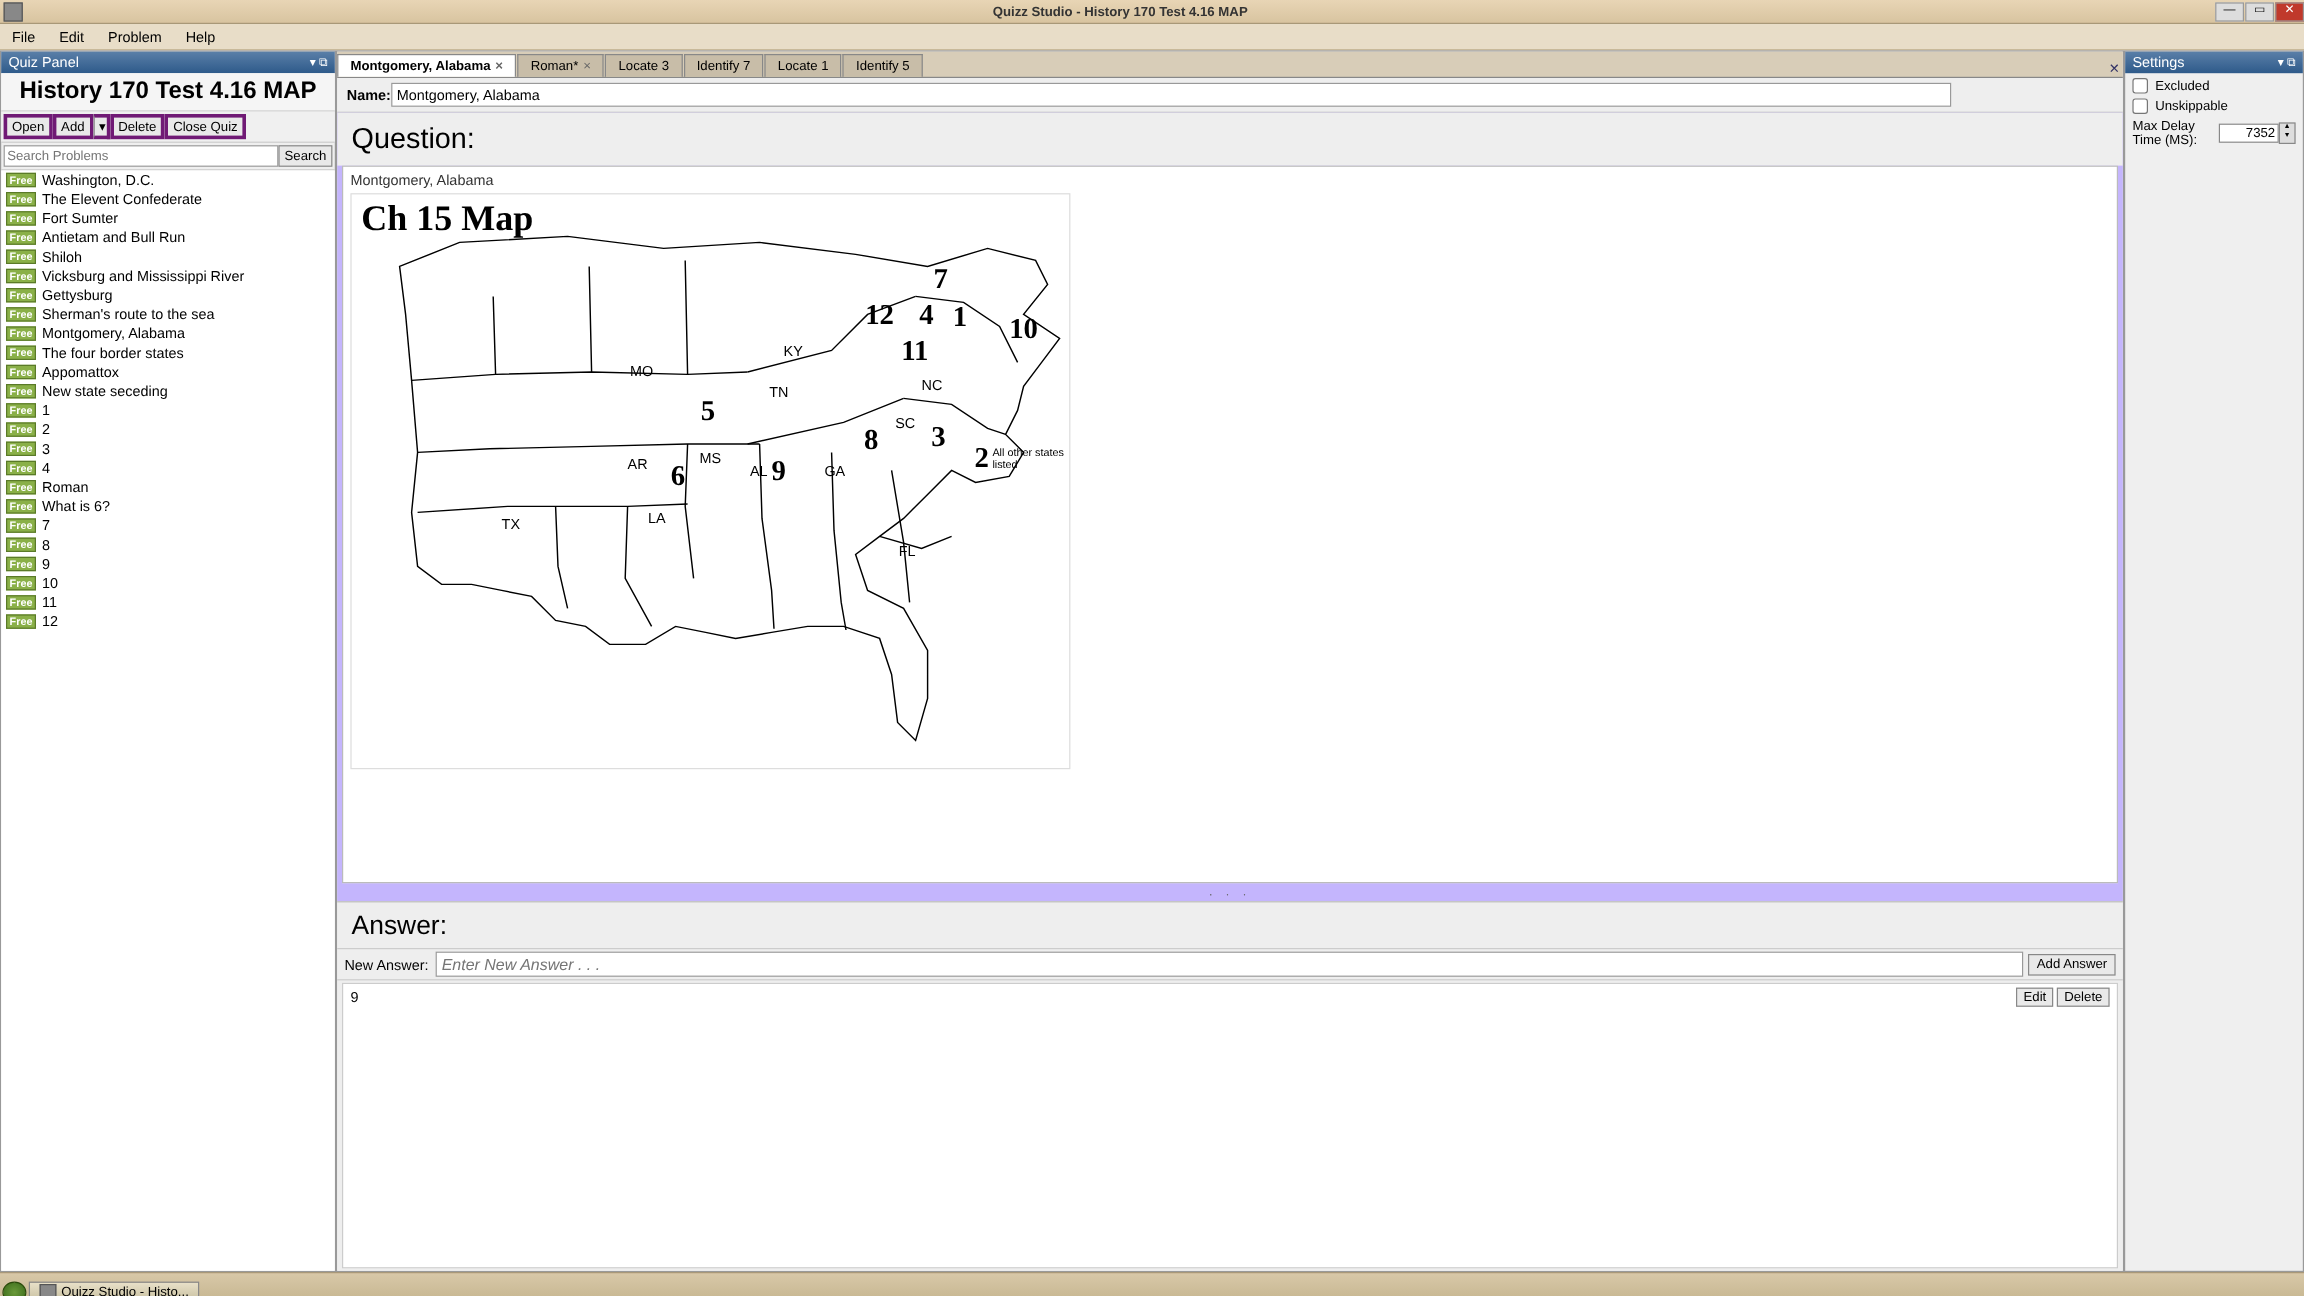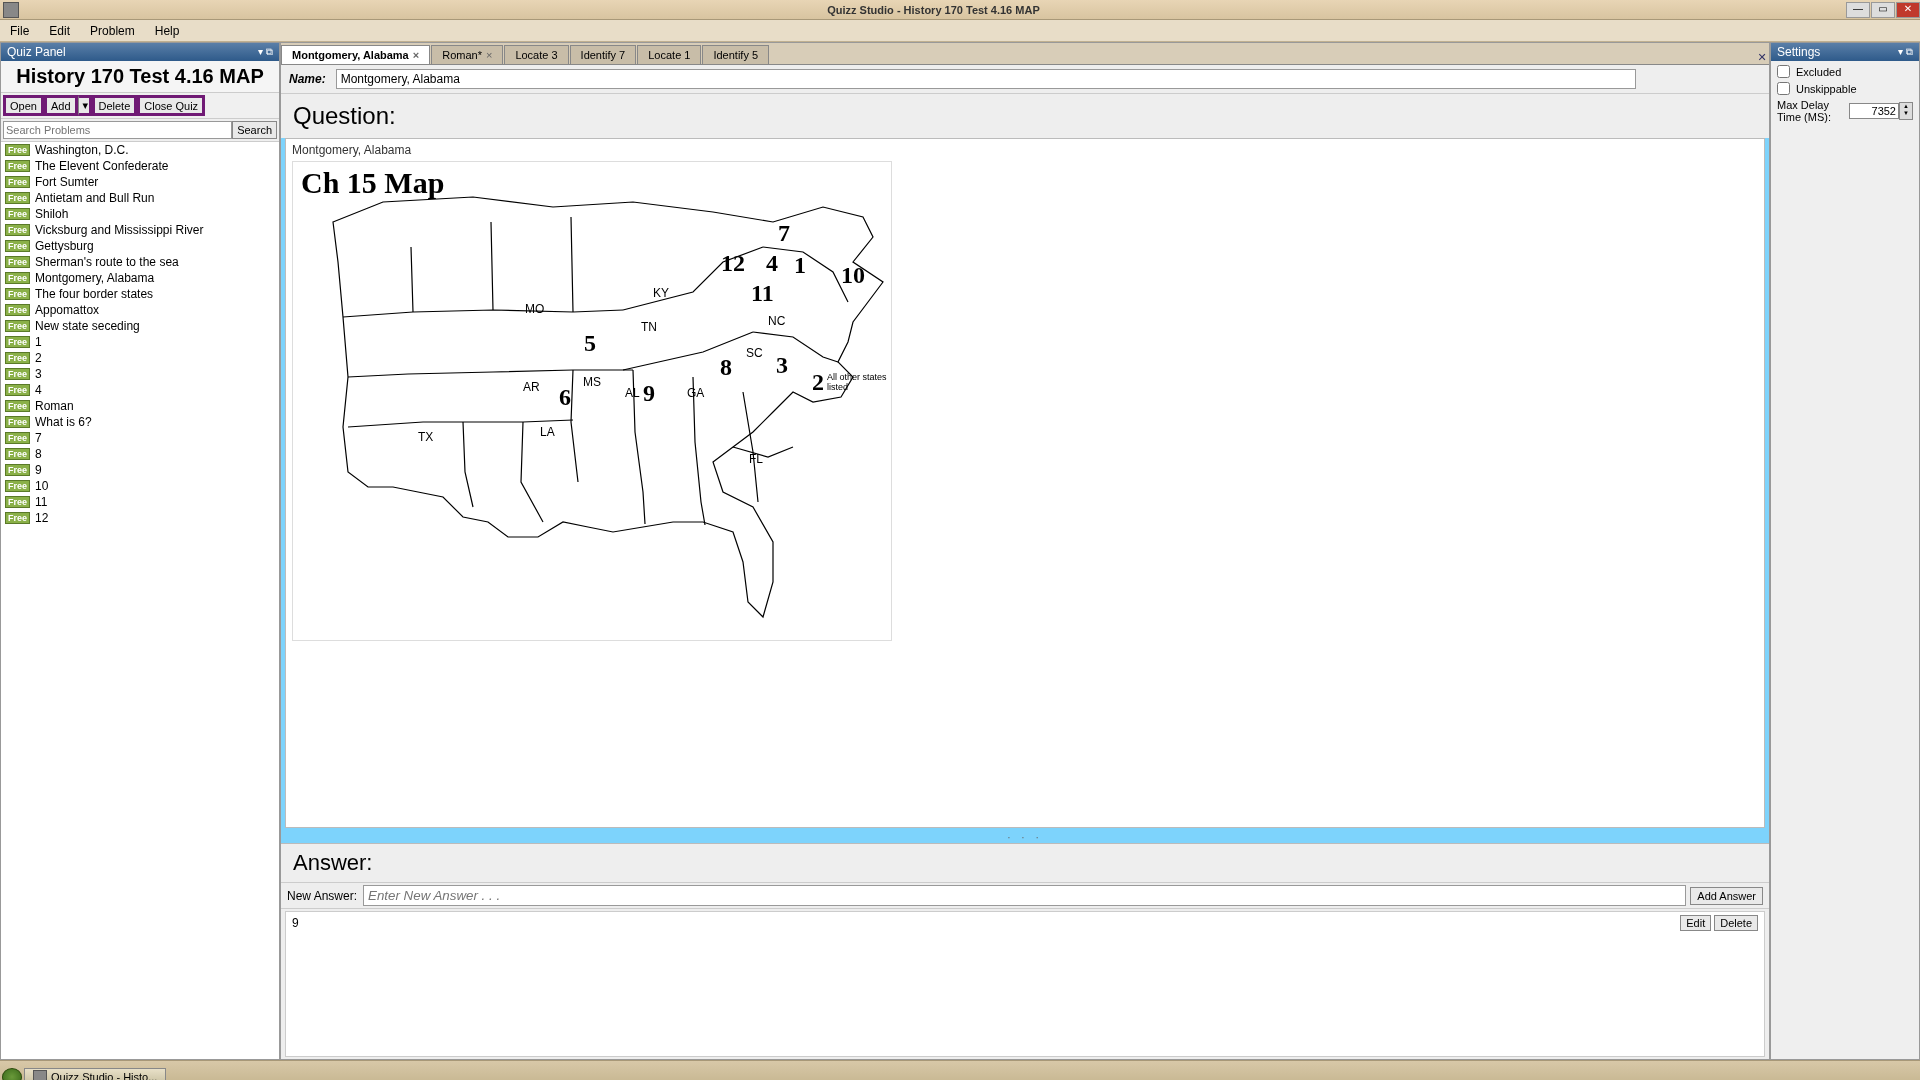--- a/index.html
+++ b/index.html
@@ -27,33 +27,33 @@
 .problem-item { display:flex; align-items:center; padding:1px 4px; font-size:12px; cursor:pointer; }
 .free-badge { background:#8ab048; color:#fff; font-size:9px; padding:0 2px; border:1px solid #5a7a28; margin-right:5px; font-weight:bold; }
 .center-area { flex:1; display:flex; flex-direction:column; border:1px solid #999; background:#eee; }
 .tabs { height:22px; background:#d8cdb8; display:flex; align-items:flex-end; font-size:11px; border-bottom:1px solid #888; }
 .tab { padding:3px 10px; background:#c8bda8; border:1px solid #888; border-bottom:none; margin-right:1px; cursor:pointer; position:relative; }
 .tab.active { background:#fff; font-weight:bold; }
 .tab .close-x { margin-left:4px; color:#666; }
 .tab-spacer { flex:1; }
 .tab-end { width:14px; text-align:center; color:#336; }
 .name-row { display:flex; align-items:center; padding:4px 8px; background:#eee; border-bottom:1px solid #ccc; font-size:12px; }
-.name-row label { font-weight:bold; margin-right:10px;font-style:italic; }
+.name-row label { font-weight:bold; margin-right:0; }
 .name-row input { flex:1; max-width:1300px; font-size:12px; padding:2px 4px; border:1px solid #999; background:#fff; }
-.question-area { flex:1; background:#7dd3fc; display:flex; flex-direction:column; overflow:hidden; }
+.question-area { flex:1; background:#c4b5fd; display:flex; flex-direction:column; overflow:hidden; }
 .question-hdr { font-size:24px; padding:8px 12px; font-weight:normal; background:#eee; }
 .question-body { flex:1; border:1px solid #bbb; margin:0 4px 4px 4px; background:#fff; overflow:auto; padding:4px 6px; position:relative; }
 .q-text { font-size:12px; color:#333; }
 .map-box { width:600px; height:480px; border:1px solid #ddd; background:#fff; margin-top:4px; position:relative; }
 .map-title { position:absolute; left:8px; top:4px; font-size:30px; font-family: "Comic Sans MS", cursive; font-weight:bold; }
 .map-num { position:absolute; font-size:24px; font-weight:bold; font-family:serif; }
 .map-lbl { position:absolute; font-size:12px; }
 .map-small { position:absolute; font-size:9px; }
 .divider-dots { text-align:center; font-size:10px; color:#666; letter-spacing:4px; }
-.answer-area { background:#eee; border-top:1px solid #bbb; display:flex; flex-direction:column; height:216px; }
+.answer-area { background:#eee; border-top:1px solid #bbb; display:flex; flex-direction:column; height:308px; }
 .answer-hdr { font-size:22px; padding:6px 12px; }
 .new-answer-row { display:flex; align-items:center; padding:2px 6px; border-top:1px solid #ccc; border-bottom:1px solid #ccc; font-size:12px; }
 .new-answer-row label { margin-right:6px; }
 .new-answer-row input { flex:1; padding:2px 4px; border:1px solid #999; font-style:italic; color:#888; }
 .new-answer-row button { font-size:11px; padding:2px 6px; border:1px solid #888; background:#e9e9e9; margin-left:4px; cursor:pointer; }
 .answer-list { flex:1; background:#fff; border:1px solid #ccc; margin:2px 4px; overflow:auto; }
 .answer-item { display:flex; align-items:center; padding:3px 6px; font-size:12px; }
 .answer-item .val { flex:1; }
 .answer-item button { font-size:11px; padding:1px 5px; border:1px solid #888; background:#e9e9e9; margin-left:3px; cursor:pointer; }
 .settings-panel { width:150px; background:#efefef; border:1px solid #999; display:flex; flex-direction:column; }

